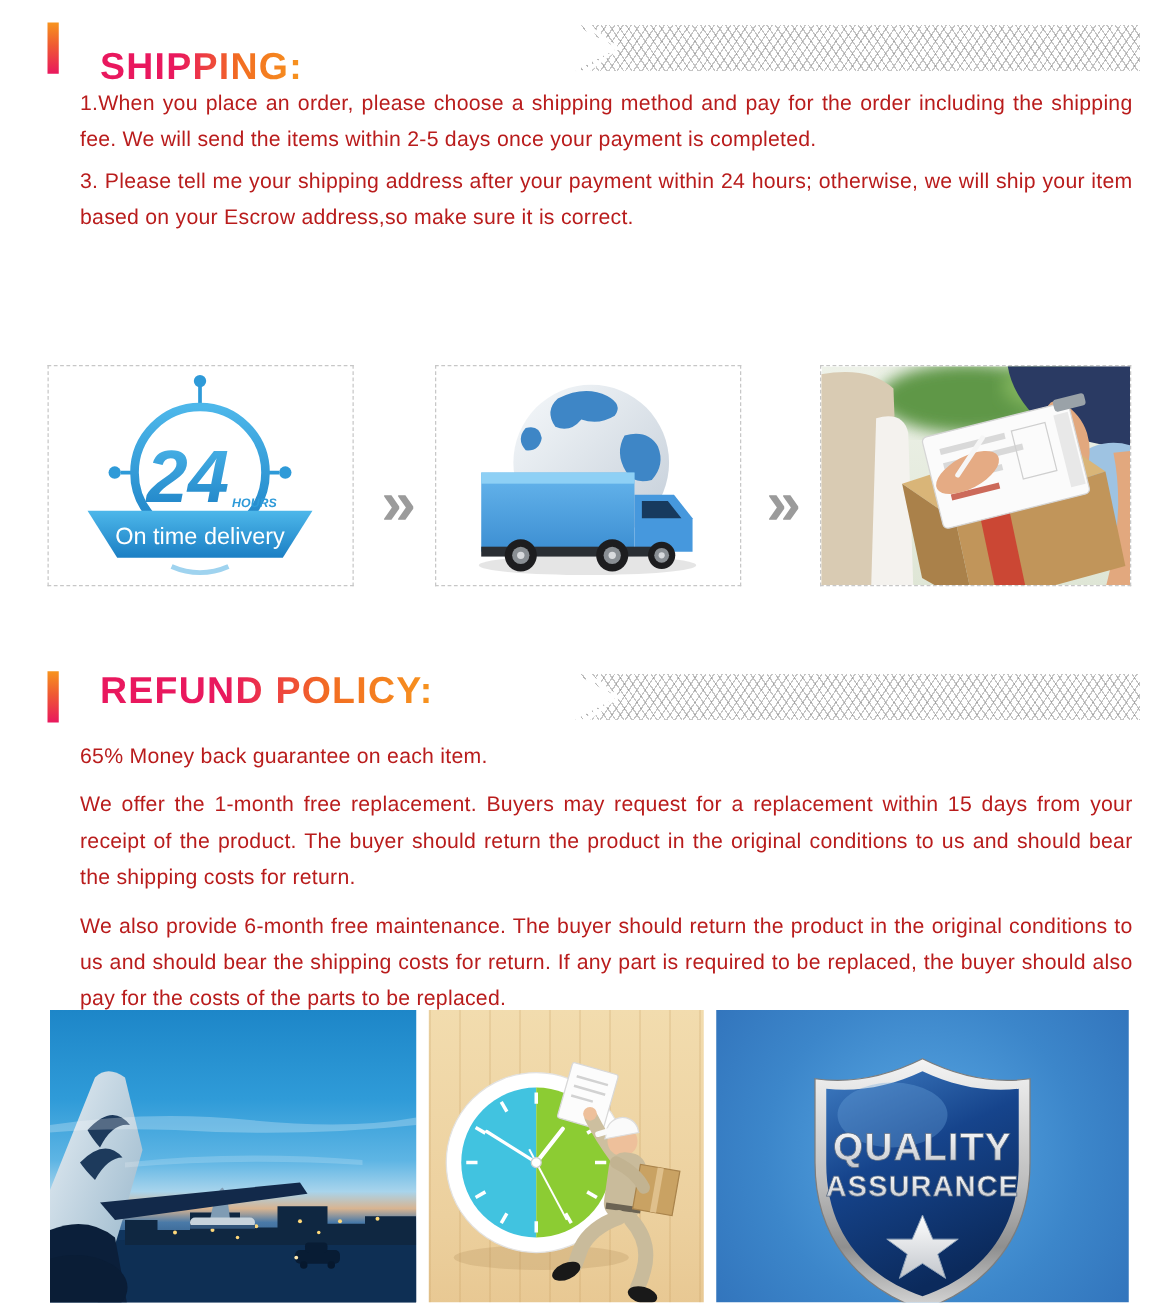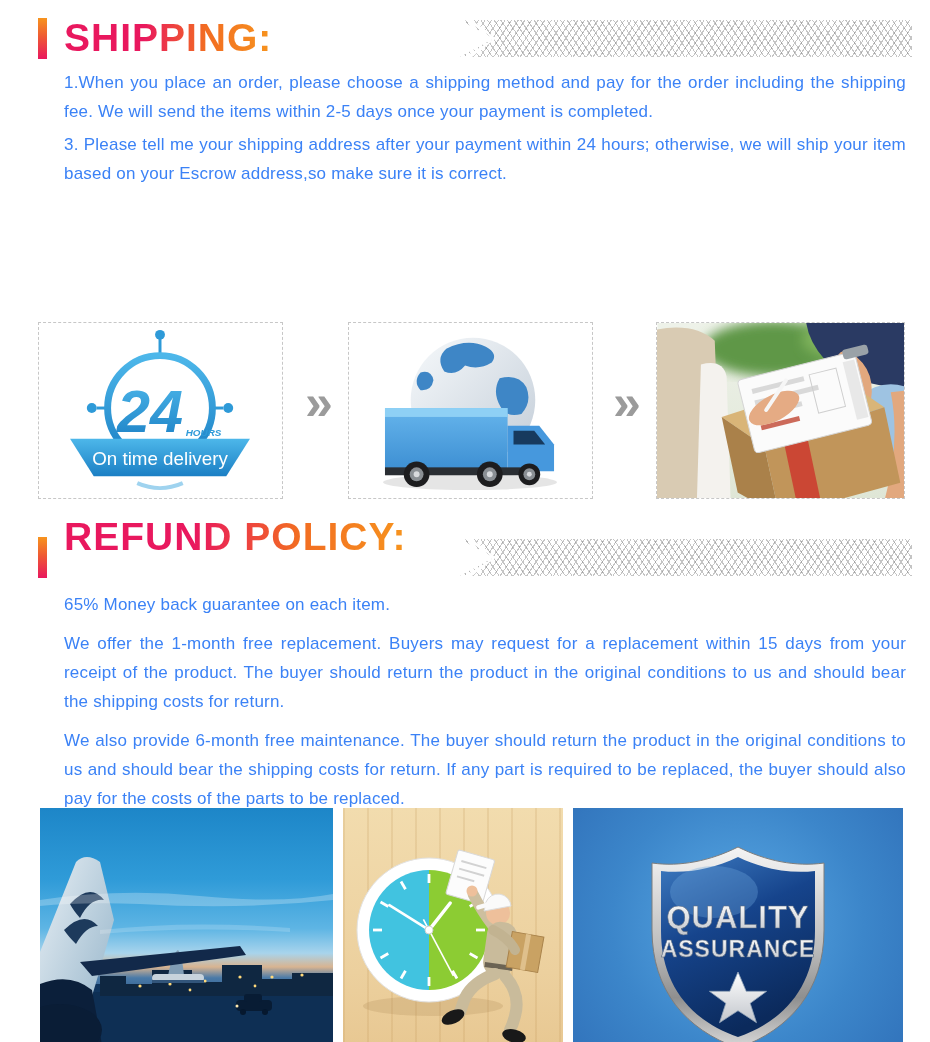--- a/index.html
+++ b/index.html
@@ -2,43 +2,43 @@
 <html><head>
 <meta charset="utf-8">
 <style>
   html,body{margin:0;padding:0;background:#fff;}
   #canvas{position:relative;width:930px;height:1042px;background:#fff;overflow:hidden;
           font-family:"Liberation Sans",sans-serif;}
 
   
   .accent-bar{position:absolute;left:38px;width:9px;height:41px;
               background:linear-gradient(180deg,#f7941e 0%,#ef5a33 45%,#e9185e 100%);}
-  .sec-title{position:absolute;left:64px;margin:0;font-size:39px;font-weight:700;
+  .sec-title{position:absolute;left:64px;margin:16px;font-size:30px;font-weight:700;
              letter-spacing:1px;line-height:44px;
              background:linear-gradient(90deg,#e9185e 0%,#e9185e 38%,#f26c22 68%,#f7941e 100%);
              -webkit-background-clip:text;background-clip:text;
              color:transparent;-webkit-text-fill-color:transparent;}
   .hatch{position:absolute;left:460px;width:452px;height:37px;}
   .hatch .wedge{position:absolute;left:0;top:0;width:34px;height:100%;
         background:repeating-linear-gradient(55deg,rgba(120,120,120,.55) 0 1px,transparent 1px 5px);
         clip-path:polygon(0 0,100% 50%,0 100%,14% 100%,100% 50%,14% 0);}
   .hatch .cross{position:absolute;left:12px;right:0;top:0;bottom:0;
         background:
           repeating-linear-gradient(56deg,rgba(125,125,125,.45) 0 1px,transparent 1px 5.5px),
           repeating-linear-gradient(-56deg,rgba(125,125,125,.45) 0 1px,transparent 1px 5.5px);
         clip-path:polygon(0 0,100% 0,100% 100%,0 100%,24px 50%);}
 
   
   .text-block{position:absolute;left:64px;width:842px;}
-  .para{margin:0 0 4px 0;font-size:17px;line-height:29px;color:#3b82f6;
+  .para{margin:0 0 4px 0;font-size:17px;line-height:29px;color:#b91c1c;
         letter-spacing:.2px;text-align:justify;}
   .para.gap{margin-bottom:10px;}
 
   
-  .step-box{position:absolute;top:322px;height:177px;border:1px dashed #c7c7c7;
+  .step-box{position:absolute;top:292px;height:177px;border:1px dashed #c7c7c7;
             background:#fff;box-sizing:border-box;overflow:hidden;text-align:right;}
   .step-arrow{position:absolute;top:374px;width:46px;text-align:center;font-size:50px;
               font-weight:700;color:#9b9b9b;line-height:56px;user-select:none;}
   .illus{display:block;width:100%;height:100%;}
 
   
   .photo{position:absolute;top:808px;height:274px;overflow:hidden;}
   #photo-airport{left:40px;width:293px;
       background:linear-gradient(180deg,#1d86c8 0%,#2f9bd8 26%,#5eb5e4 44%,#a8d4ec 53%,
                  #d8b491 58%,#4a7aa8 62%,#143a66 74%,#0d2b4e 100%);}

